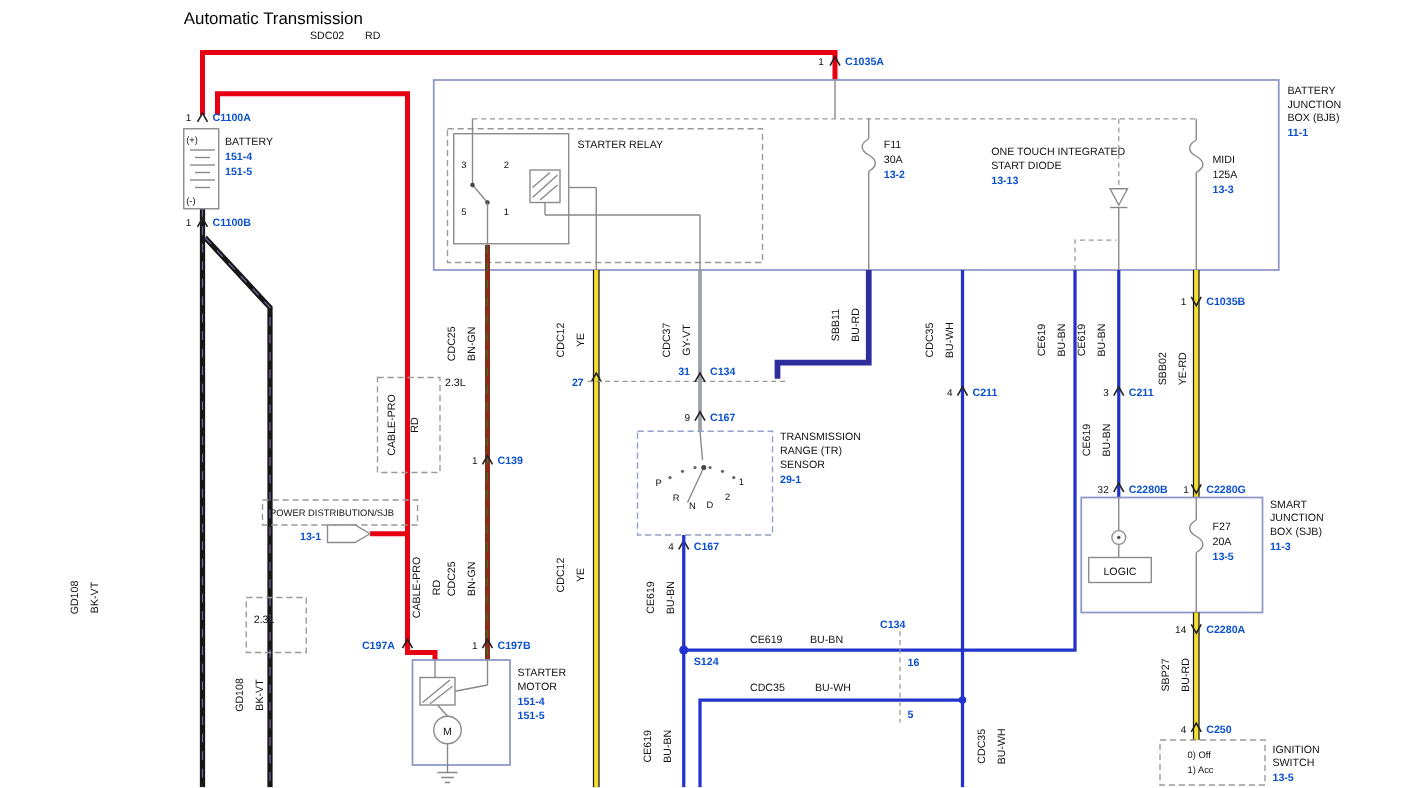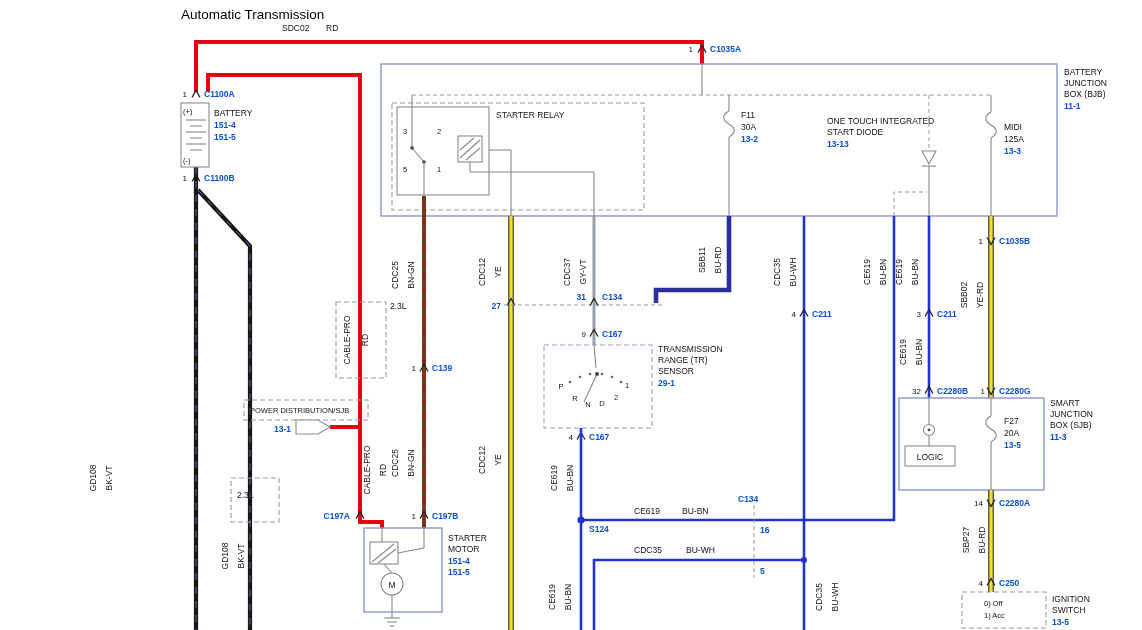--- a/index.html
+++ b/index.html
@@ -1,16 +1,16 @@
 <!DOCTYPE html>
 <html><head>
 <meta charset="utf-8">
 <style>
   html,body{margin:0;padding:0;background:#fff;}
-  .stage{width:962px;height:630px;position:relative;background:#fff;font-family:"Liberation Sans",sans-serif;margin-left:34px;}
+  .stage{width:962px;height:630px;position:relative;background:#fff;font-family:"Liberation Sans",sans-serif;}
   svg{display:block;}
   text{font-family:"Liberation Sans",sans-serif;fill:#111;}
   .t{font-size:8.5px;}
   .t7{font-size:7.5px;}
   .title{font-size:13.5px;fill:#000;}
   .tb{font-size:8.5px;font-weight:bold;fill:#0a50d0;}
   .tc{font-size:8.5px;font-weight:bold;fill:#0a50d0;}
   .pin{font-size:8px;fill:#111;}
   .wred{stroke:#e60012;stroke-width:4;fill:none;}
   .wblk{stroke:#161616;stroke-width:4.2;fill:none;}

